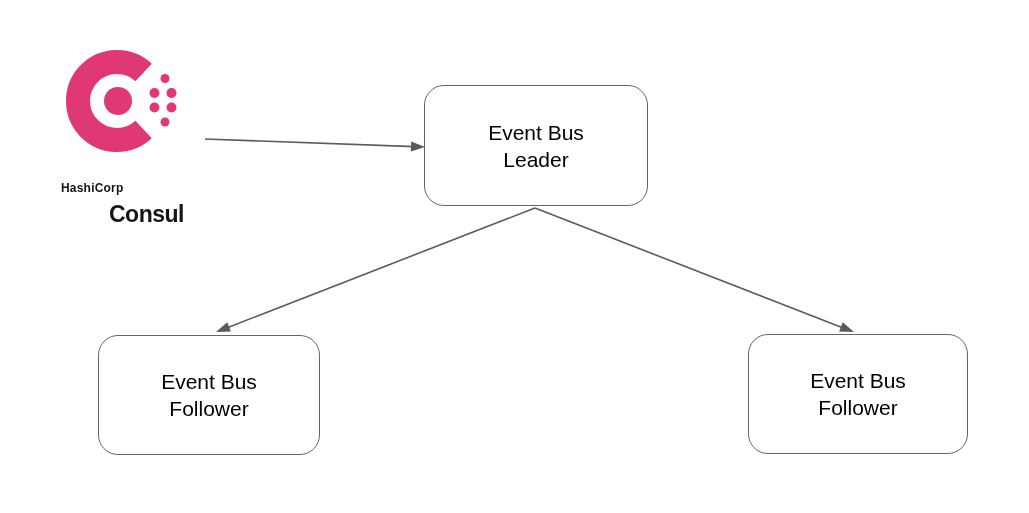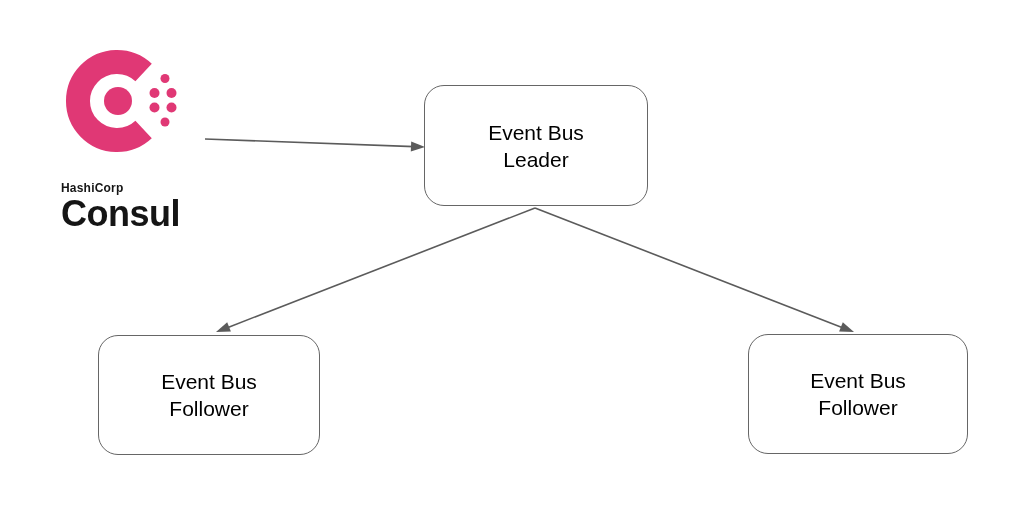--- a/index.html
+++ b/index.html
@@ -38,21 +38,21 @@
     line-height: 27px;
     text-align: right;
   }
   .node-leader        { left: 424px; top: 85px;  width: 224px; height: 121px; }
   .node-follower-left { left: 98px;  top: 335px; width: 222px; height: 120px; }
   .node-follower-right{ left: 748px; top: 334px; width: 220px; height: 120px; }
 
   
   .logo-text { position: absolute; left: 61px; top: 180px; color: var(--logo-text); }
   .logo-brand   { font-size: 12px; font-weight: 700; letter-spacing: 0.2px; line-height: 16px; }
-  .logo-product { font-size: 36px; font-weight: 700; letter-spacing: -0.5px; line-height: 36px; margin-top: 0px; }
+  .logo-product { font-size: 23px; font-weight: 700; letter-spacing: -0.5px; line-height: 36px; margin-top: 0px; margin-left: 48px; }
 
   
   .consul-ring   { stroke: var(--brand-pink); stroke-width: 24; fill: none; }
   .consul-dot    { fill: var(--brand-pink); }
   .connector-line{ stroke: var(--connector); stroke-width: 1.6; fill: none; }
   .connector-head{ fill: var(--connector); stroke: none; }
 </style>
 </head>
 <body>
 

